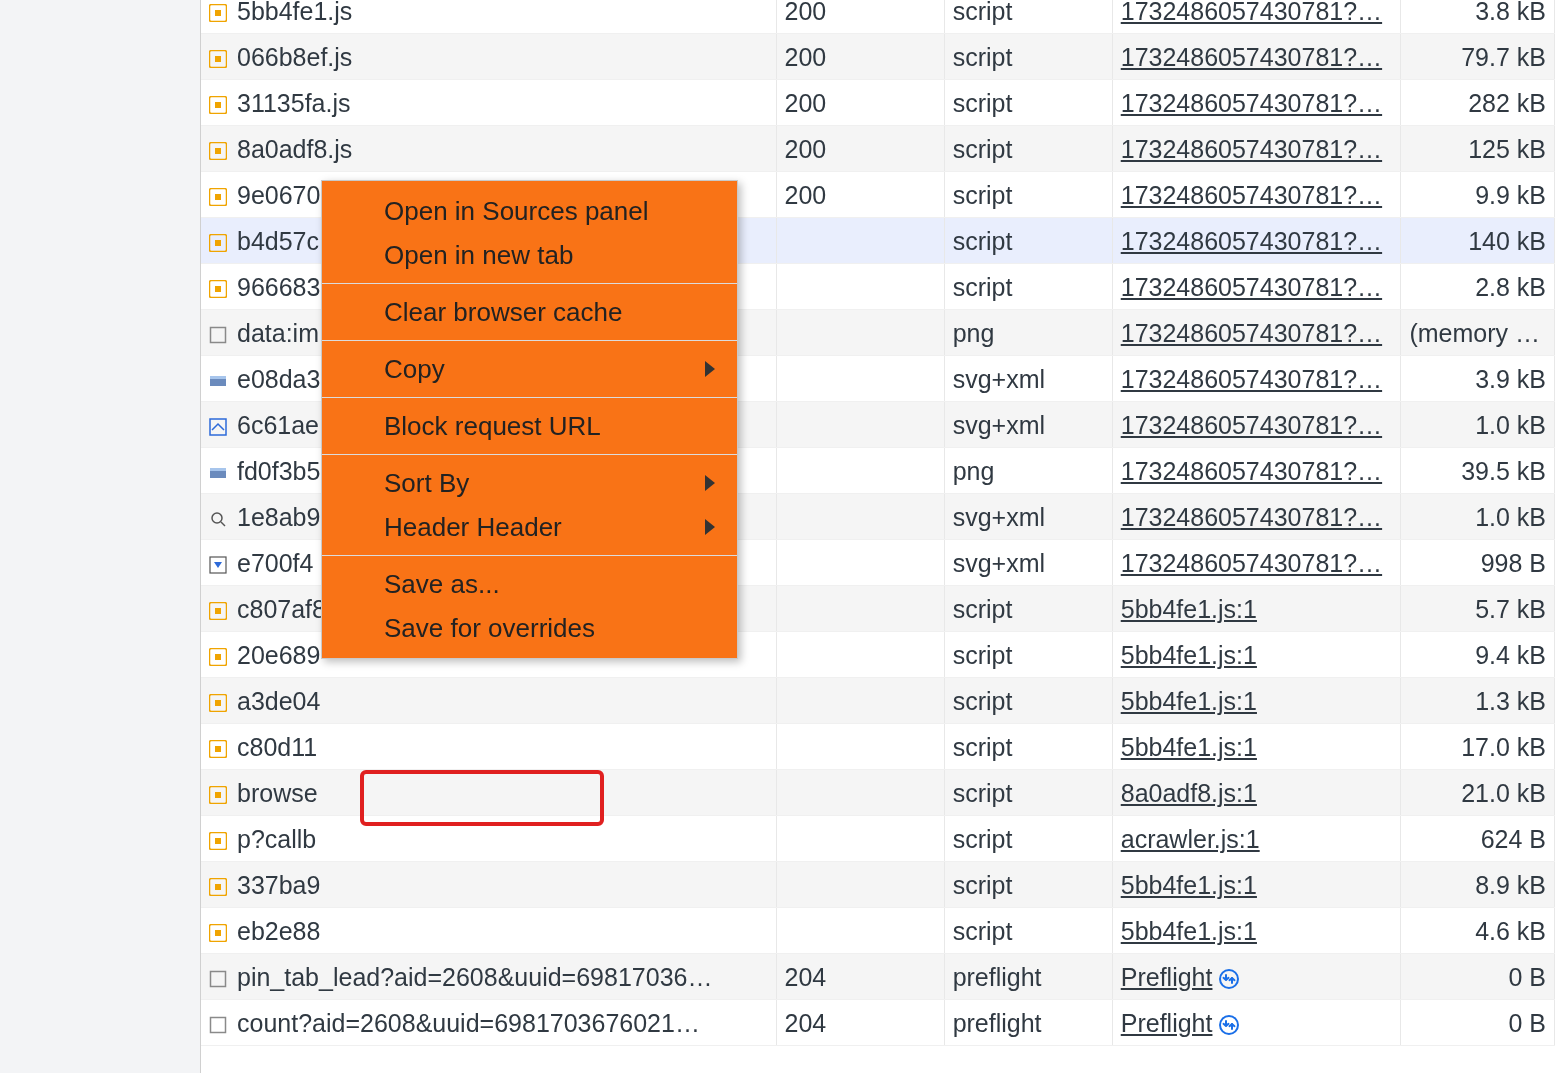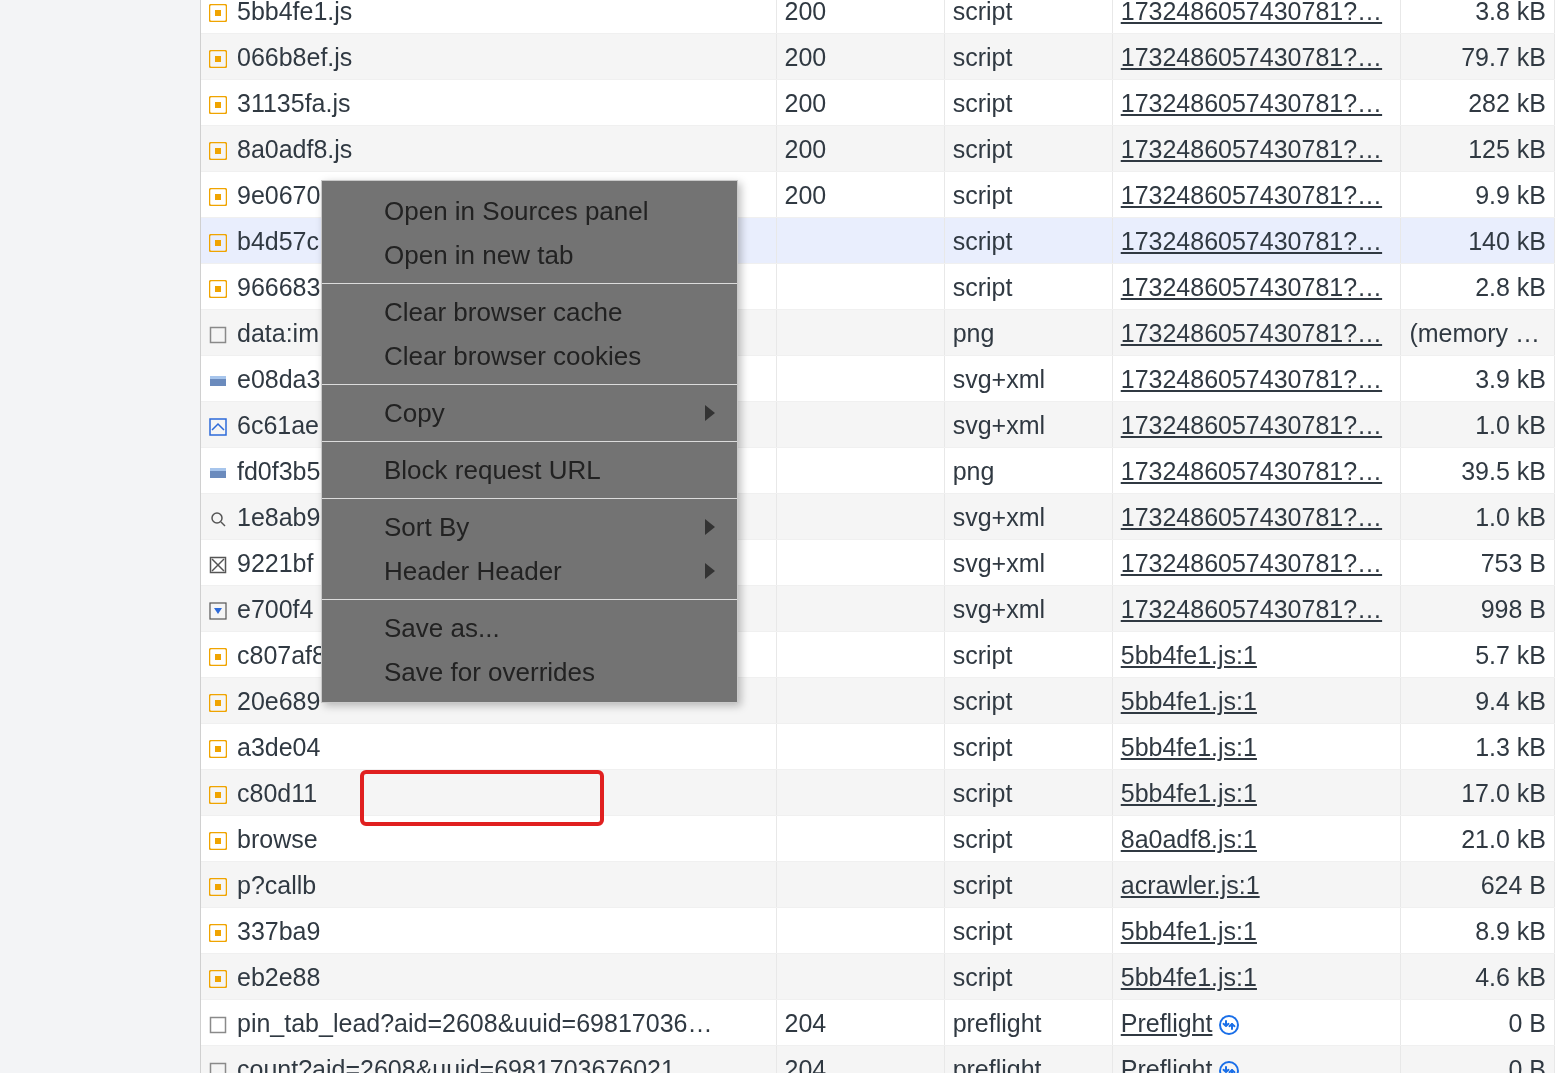--- a/index.html
+++ b/index.html
@@ -72,21 +72,21 @@
     vertical-align:-4px;
     margin-left:6px;
   }
 
   
   .context-menu {
     position: absolute;
     left: 321px;
     top: 180px;
     width: 415px;
-    background: #737373;
+    background: #f97316;
     border: 1px solid #c9c9c9;
     box-shadow: 3px 3px 8px rgba(0,0,0,0.25);
     padding: 8px 0;
     font-size: 26px;
     color: #222;
     z-index: 10;
   }
   .context-menu .item {
     position: relative;
     height: 44px;
@@ -250,31 +250,20 @@
                 <circle cx="8" cy="8" r="5" fill="none" stroke="#555" stroke-width="1.5"></circle>
                 <line x1="12" y1="12" x2="16" y2="16" stroke="#555" stroke-width="1.5"></line>
               </svg></span><span>1e8ab9</span></td>
           <td></td>
           <td>svg+xml</td>
           <td class="initiator"><span class="link">1732486057430781?…</span></td>
           <td class="size">1.0 kB</td>
         </tr>
         <tr>
           <td class="name"><span class="icon"><svg viewBox="0 0 18 18">
-                <rect x="1.5" y="1.5" width="15" height="15" fill="none" stroke="#555" stroke-width="1.5"></rect>
-                <line x1="3" y1="3" x2="15" y2="15" stroke="#555" stroke-width="1.5"></line>
-                <line x1="15" y1="3" x2="3" y2="15" stroke="#555" stroke-width="1.5"></line>
-              </svg></span><span>9221bf</span></td>
-          <td></td>
-          <td>svg+xml</td>
-          <td class="initiator"><span class="link">1732486057430781?…</span></td>
-          <td class="size">753 B</td>
-        </tr>
-        <tr>
-          <td class="name"><span class="icon"><svg viewBox="0 0 18 18">
                 <rect x="1" y="1" width="16" height="16" fill="none" stroke="#555" stroke-width="1.2"></rect>
                 <path d="M5 6 L13 6 L9 12 Z" fill="#2d6ad9"></path>
               </svg></span><span>e700f4</span></td>
           <td></td>
           <td>svg+xml</td>
           <td class="initiator"><span class="link">1732486057430781?…</span></td>
           <td class="size">998 B</td>
         </tr>
         <tr>
           <td class="name"><span class="icon"><svg viewBox="0 0 18 18">
@@ -384,21 +373,20 @@
         </tr>
       </tbody>
   </table>
 </div>
 
 <div class="context-menu">
   <div class="item">Open in Sources panel</div>
   <div class="item">Open in new tab</div>
   <div class="sep"></div>
   <div class="item">Clear browser cache</div>
-  <div class="item">Clear browser cookies</div>
   <div class="sep"></div>
   <div class="item has-sub">Copy</div>
   <div class="sep"></div>
   <div class="item">Block request URL</div>
   <div class="sep"></div>
   <div class="item has-sub">Sort By</div>
   <div class="item has-sub">Header Header</div>
   <div class="sep"></div>
   <div class="item">Save as...</div>
   <div class="item">Save for overrides</div>

